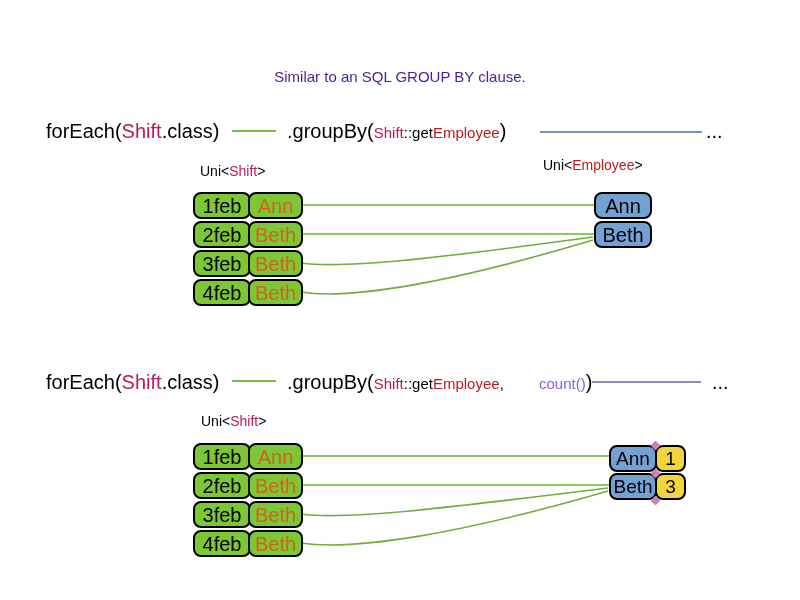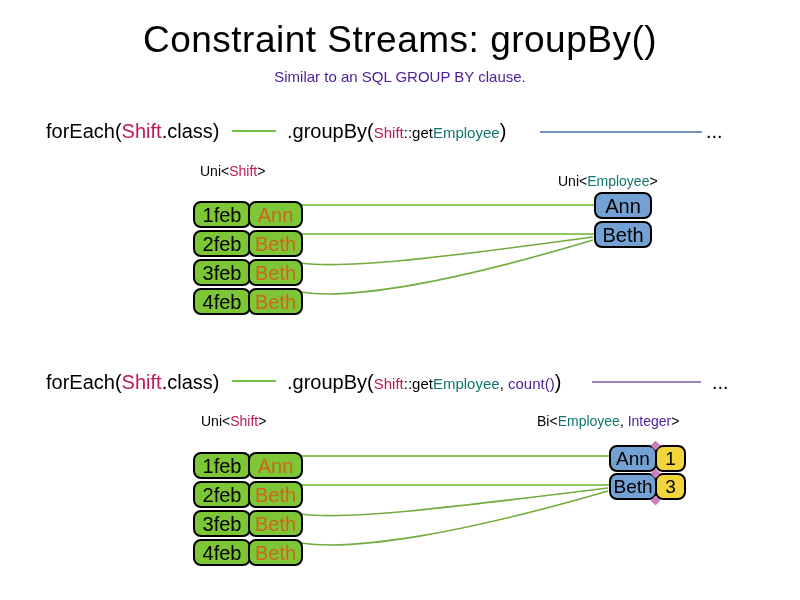--- a/index.html
+++ b/index.html
@@ -7,28 +7,28 @@
     position:relative;width:800px;height:600px;background:#ffffff;overflow:hidden;
     font-family:"Liberation Sans",sans-serif;color:#000;
   }
   .abs{position:absolute;}
   .title{font-size:37px;line-height:44px;width:800px;text-align:center;letter-spacing:0.5px;}
   .subtitle{font-size:15px;line-height:18px;width:800px;text-align:center;color:#4c1d95;}
   .code{font-size:20px;line-height:26px;white-space:pre;}
   .code .sm{font-size:15px;}
   .lbl{font-size:14px;line-height:26px;white-space:pre;}
   .green{color:#be185d;}
-  .blue{color:#0f766e;text-align:center;}
-  .gold{color:#4c1d95;}
+  .blue{color:#b91c1c;text-align:center;}
+  .gold{color:#8b5cf6;margin-left:31px;}
   .orange{color:#D0641C;}
   .box{
     position:absolute;box-sizing:border-box;border:2px solid #000;border-radius:8px;
     display:flex;align-items:center;justify-content:center;line-height:1;
   }
-  .gbox{background:#7DC636;margin-top:9px;}
+  .gbox{background:#7DC636;}
   .bbox{background:#74A1D4;}
   .ybox{background:#F2D53C;}
   .t20{font-size:20px;}
   .t19{font-size:19px;}
   .connectors{position:absolute;left:0;top:0;pointer-events:none;}
   .diamond{
     position:absolute;width:7px;height:7px;background:#CC7FB8;
     transform:rotate(45deg);border-radius:1px;
   }
 </style>
@@ -49,29 +49,28 @@
     <path d="M301 234 H594" stroke="#8CC860" stroke-width="2.2" fill="none"></path>
     <path d="M301 263 C345 269 430 259 593 237" stroke="#72AC3F" stroke-width="1.6" fill="none"></path>
     <path d="M301 292 C350 300 450 283 593 240" stroke="#72AC3F" stroke-width="1.6" fill="none"></path>
 
     <path d="M301 456 H609" stroke="#8CC860" stroke-width="2.2" fill="none"></path>
     <path d="M301 485 H609" stroke="#8CC860" stroke-width="2.2" fill="none"></path>
     <path d="M301 514 C345 520 430 510 608 488" stroke="#72AC3F" stroke-width="1.6" fill="none"></path>
     <path d="M301 543 C355 551 460 534 608 491" stroke="#72AC3F" stroke-width="1.6" fill="none"></path>
   </svg>
 
-  <div class="abs title" style="top:18px;left:0;">Constraint Streams: groupBy()</div>
   <div class="abs subtitle" style="top:68px;left:0;">Similar to an SQL GROUP BY clause.</div>
 
   <div class="abs code" style="left:46px;top:118px;"><span>forEach(</span><span class="green">Shift</span><span>.class)</span></div>
   <div class="abs code" style="left:287px;top:118px;"><span>.groupBy(</span><span class="sm green">Shift</span><span class="sm">::get</span><span class="sm blue">Employee</span><span>)</span></div>
   <div class="abs code" style="left:706px;top:118px;">...</div>
 
   <div class="abs lbl" style="left:200px;top:158px;"><span>Uni&lt;</span><span class="green">Shift</span><span>&gt;</span></div>
-  <div class="abs lbl" style="left:543px;top:168px;margin-left:15px;"><span>Uni&lt;</span><span class="blue">Employee</span><span>&gt;</span></div>
+  <div class="abs lbl" style="left:543px;top:152px;"><span>Uni&lt;</span><span class="blue">Employee</span><span>&gt;</span></div>
 
   <div class="box gbox t20" style="left:193px;top:192px;width:58px;height:27px;">
       <span>1feb</span>
     </div>
   <div class="box gbox t20" style="left:248px;top:192px;width:55px;height:27px;">
       <span class="orange">Ann</span>
     </div>
   <div class="box gbox t20" style="left:193px;top:221px;width:58px;height:27px;">
       <span>2feb</span>
     </div>
@@ -96,21 +95,20 @@
     </div>
   <div class="box bbox t20" style="left:594px;top:221px;width:58px;height:27px;">
       <span>Beth</span>
     </div>
 
   <div class="abs code" style="left:46px;top:369px;"><span>forEach(</span><span class="green">Shift</span><span>.class)</span></div>
   <div class="abs code" style="left:287px;top:369px;"><span>.groupBy(</span><span class="sm green">Shift</span><span class="sm">::get</span><span class="sm blue">Employee</span><span class="sm">, </span><span class="sm gold">count()</span><span>)</span></div>
   <div class="abs code" style="left:712px;top:369px;">...</div>
 
   <div class="abs lbl" style="left:201px;top:408px;"><span>Uni&lt;</span><span class="green">Shift</span><span>&gt;</span></div>
-  <div class="abs lbl" style="left:537px;top:408px;"><span>Bi&lt;</span><span class="blue">Employee</span><span>, </span><span class="gold">Integer</span><span>&gt;</span></div>
 
   <div class="box gbox t20" style="left:193px;top:443px;width:58px;height:27px;">
       <span>1feb</span>
     </div>
   <div class="box gbox t20" style="left:248px;top:443px;width:55px;height:27px;">
       <span class="orange">Ann</span>
     </div>
   <div class="box gbox t20" style="left:193px;top:472px;width:58px;height:27px;">
       <span>2feb</span>
     </div>

